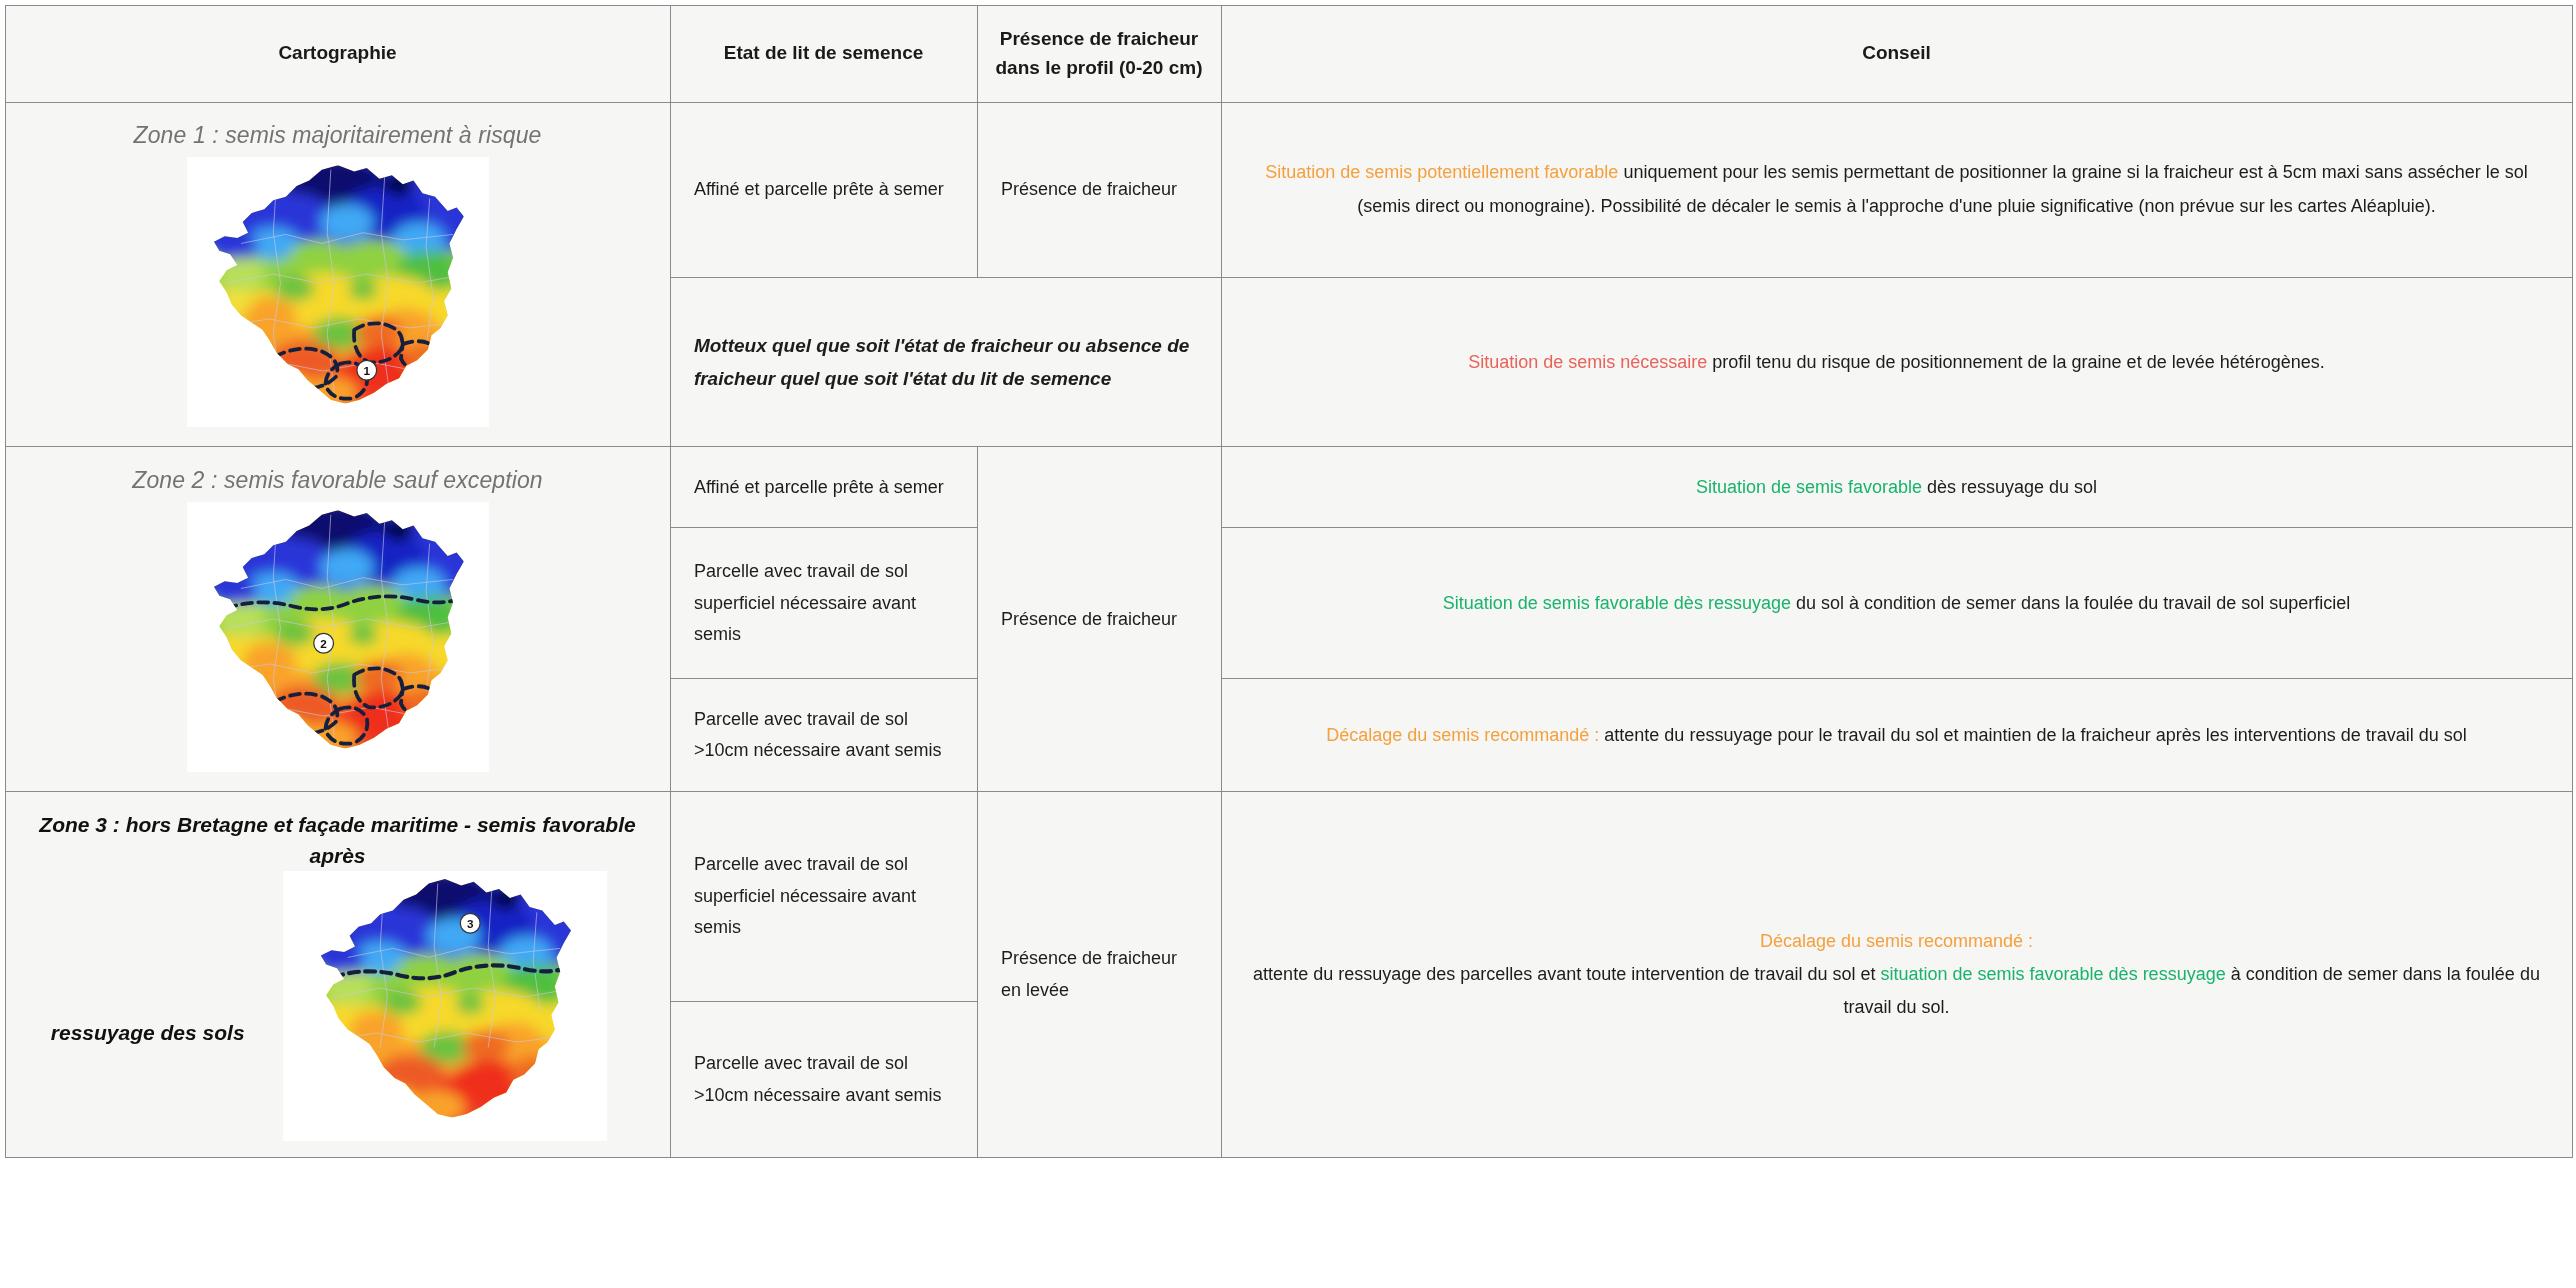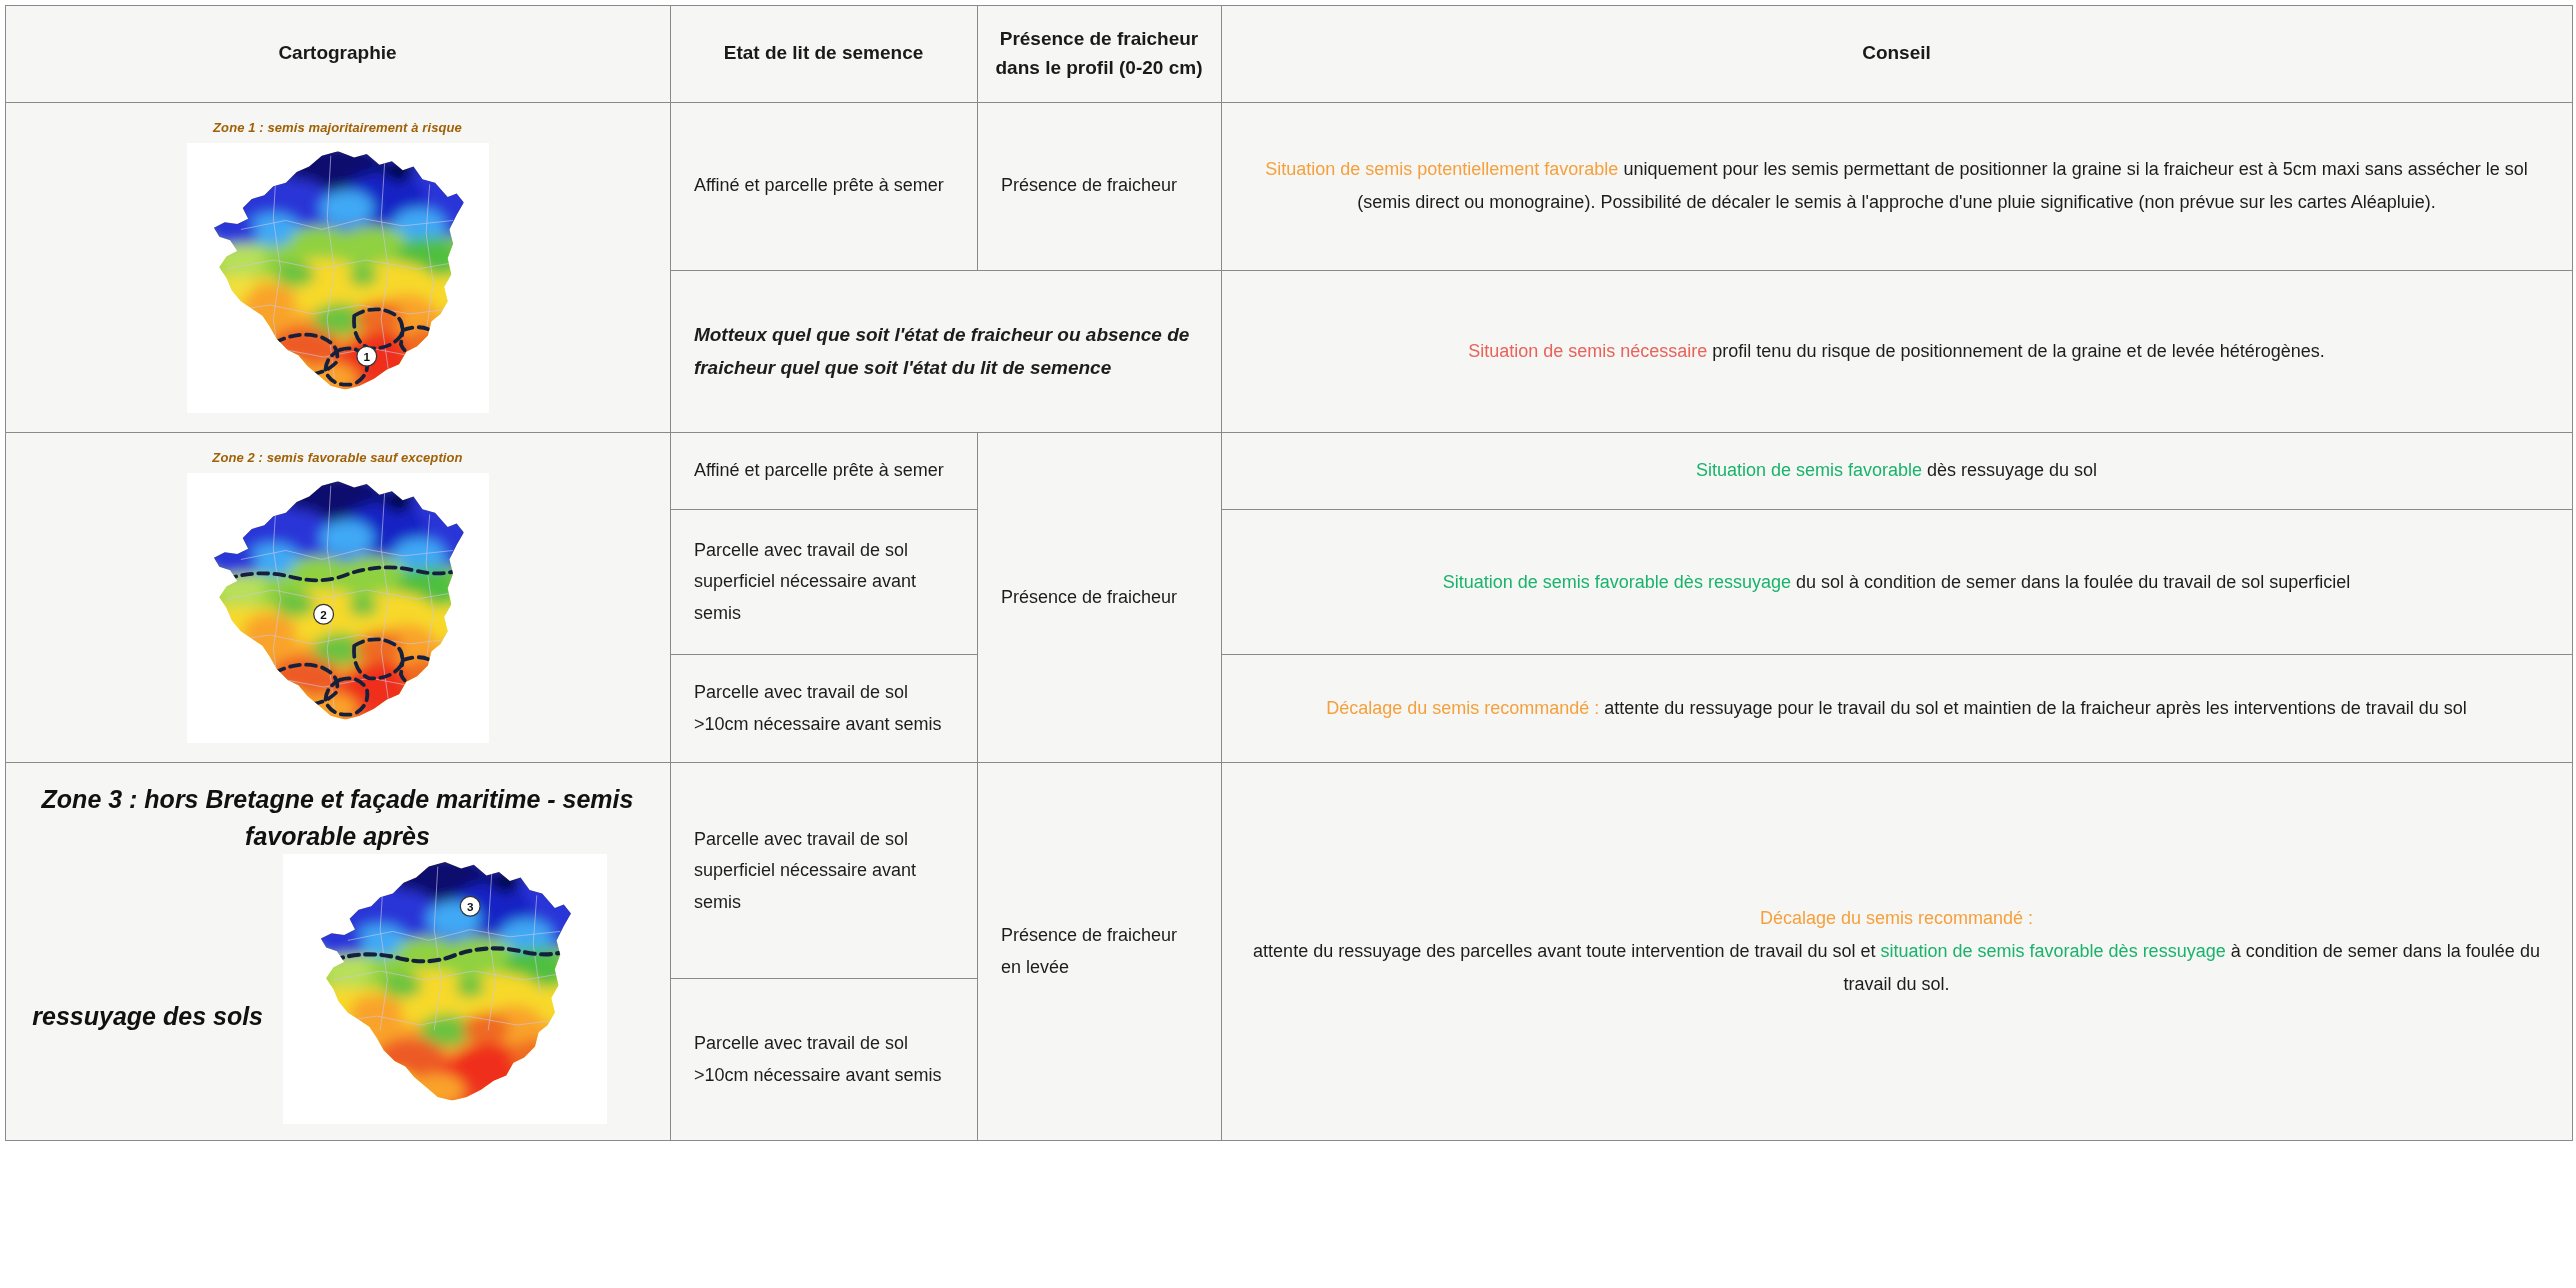--- a/index.html
+++ b/index.html
@@ -41,31 +41,31 @@
   col.c-lit     { width: 307px; }
   col.c-frai    { width: 244px; }
   col.c-conseil { width: 1351px; }
 
   td.carto-cell {
     text-align: center;
     padding: 12.6px 7.2px 16px 7.2px;
   }
   .zone-title {
     font-style: italic;
-    font-weight: bold;
-    font-size: 13px;
-    color: #a16207;
+    font-weight: normal;
+    font-size: 23px;
+    color: #737373;
     letter-spacing: 0.1px;
     line-height: 1.45;
     margin: 3.6px 0 5.4px 0;
   }
   .zone-title-2line {
     font-style: italic;
     font-weight: bold;
-    font-size: 25px;
+    font-size: 21px;
     color: #111111;
     line-height: 1.45;
   }
   .z3-wrap { position: relative; }
   .z3-line1 { text-align: center; margin: 5.4px 0 0 0; }
   .z3-row { display: flex; align-items: center; justify-content: flex-start; }
   .z3-line2 { width: 270px; text-align: center; flex: 0 0 auto; padding-top: 54px;}
   .z3-mapbox { flex: 0 0 auto; }
 
   .map-frame {

